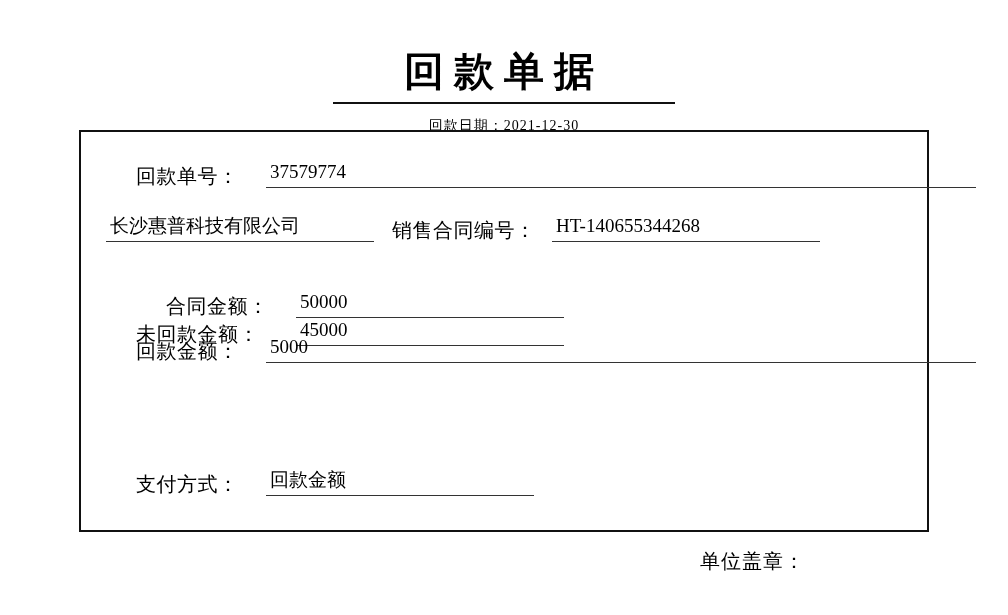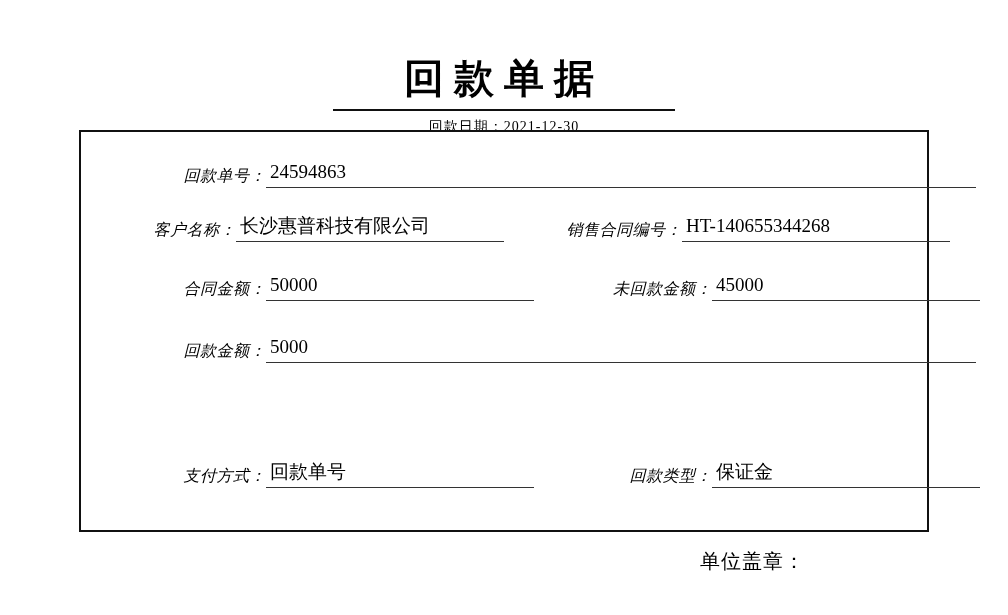--- a/index.html
+++ b/index.html
@@ -20,37 +20,37 @@
     position: relative;
     width: 1008px;
     height: 615px;
     box-sizing: border-box;
   }
 
   
   .title-block {
     position: absolute;
     left: 0;
-    top: 55px;
+    top: 48px;
     width: 1008px;
     text-align: center;
   }
   .doc-title {
     font-family: "Liberation Serif", "DejaVu Serif", serif;
     font-size: 40px;
     font-weight: bold;
     letter-spacing: 10px;
     line-height: 48px;
     display: inline-block;
     padding: 0 6px 6px 6px;
     border-bottom: 2px solid #111;
     min-width: 330px;
   }
   .doc-date {
-    margin-top: 7px;
+    margin-top: 13px;
     font-size: 14px;
     letter-spacing: 1px;
     font-family: "Liberation Serif", "DejaVu Serif", serif;
   }
 
   
   .form-box {
     position: absolute;
     left: 79px;
     top: 130px;
@@ -74,47 +74,45 @@
     display: flex;
     align-items: flex-end;
     height: 30px;
   }
 
   .field {
     display: flex;
     align-items: flex-end;
   }
   .label {
-    font-size: 16px;
+    font-size: 20px;
     line-height: 24px;
     white-space: nowrap;
-    text-align: right;
     letter-spacing: 0.5px;
-    font-style: italic;
   }
   .value {
     font-size: 19px;
     line-height: 24px;
     border-bottom: 1px solid #333;
     padding: 0 4px 3px 4px;
     box-sizing: border-box;
     white-space: nowrap;
     overflow: hidden;
   }
   .value.num {
     font-family: "Liberation Serif", "DejaVu Serif", serif;
   }
 
   
   .row-1 { left: 55px;  top: 26px; }
   .row-2 { left: 25px;  top: 80px; }
-  .row-3 { left: 55px;  top: 139px; }
+  .row-3 { left: 55px;  top: 158px; flex-direction: column; }
   .row-4 { left: 55px;  top: 201px; }
   .row-5 { left: 0px;   top: 262px; }
-  .row-6 { left: 55px;  top: 326px; }
+  .row-6 { left: 55px;  top: 334px; }
 
   .w-left-label  { width: 130px; }
   .w-wide-label  { width: 160px; }
 
   .v-long   { width: 710px; }
   .v-mid2   { width: 268px; }
 
   .gap-lg { width: 18px; }
 
   
@@ -135,27 +133,26 @@
     <div class="doc-title">回款单据</div>
     <div class="doc-date">回款日期：2021-12-30</div>
   </div>
 
   <div class="form-box">
     <div class="rows">
 
       <div class="row row-1">
         <div class="field">
           <span class="label w-left-label">回款单号：</span>
-          <span class="value num v-long">24594863</span>
+          <span class="value num v-long">37579774</span>
         </div>
       </div>
 
       <div class="row row-2">
         <div class="field">
-          <span class="label w-left-label">客户名称：</span>
           <span class="value v-mid2">长沙惠普科技有限公司</span>
         </div>
         <span class="gap-lg"></span>
         <div class="field">
           <span class="label w-wide-label">销售合同编号：</span>
           <span class="value num v-mid2">HT-140655344268</span>
         </div>
       </div>
 
       <div class="row row-3">
@@ -174,27 +171,23 @@
         <div class="field">
           <span class="label w-left-label">回款金额：</span>
           <span class="value num v-long">5000</span>
         </div>
       </div>
 
 
       <div class="row row-6">
         <div class="field">
           <span class="label w-left-label">支付方式：</span>
-          <span class="value v-mid2">回款单号</span>
+          <span class="value v-mid2">回款金额</span>
         </div>
         <span class="gap-lg"></span>
-        <div class="field">
-          <span class="label w-wide-label">回款类型：</span>
-          <span class="value v-mid2">保证金</span>
-        </div>
       </div>
 
     </div>
   </div>
 
   <div class="footer">单位盖章：</div>
 
 </div>
 
 </body></html>

